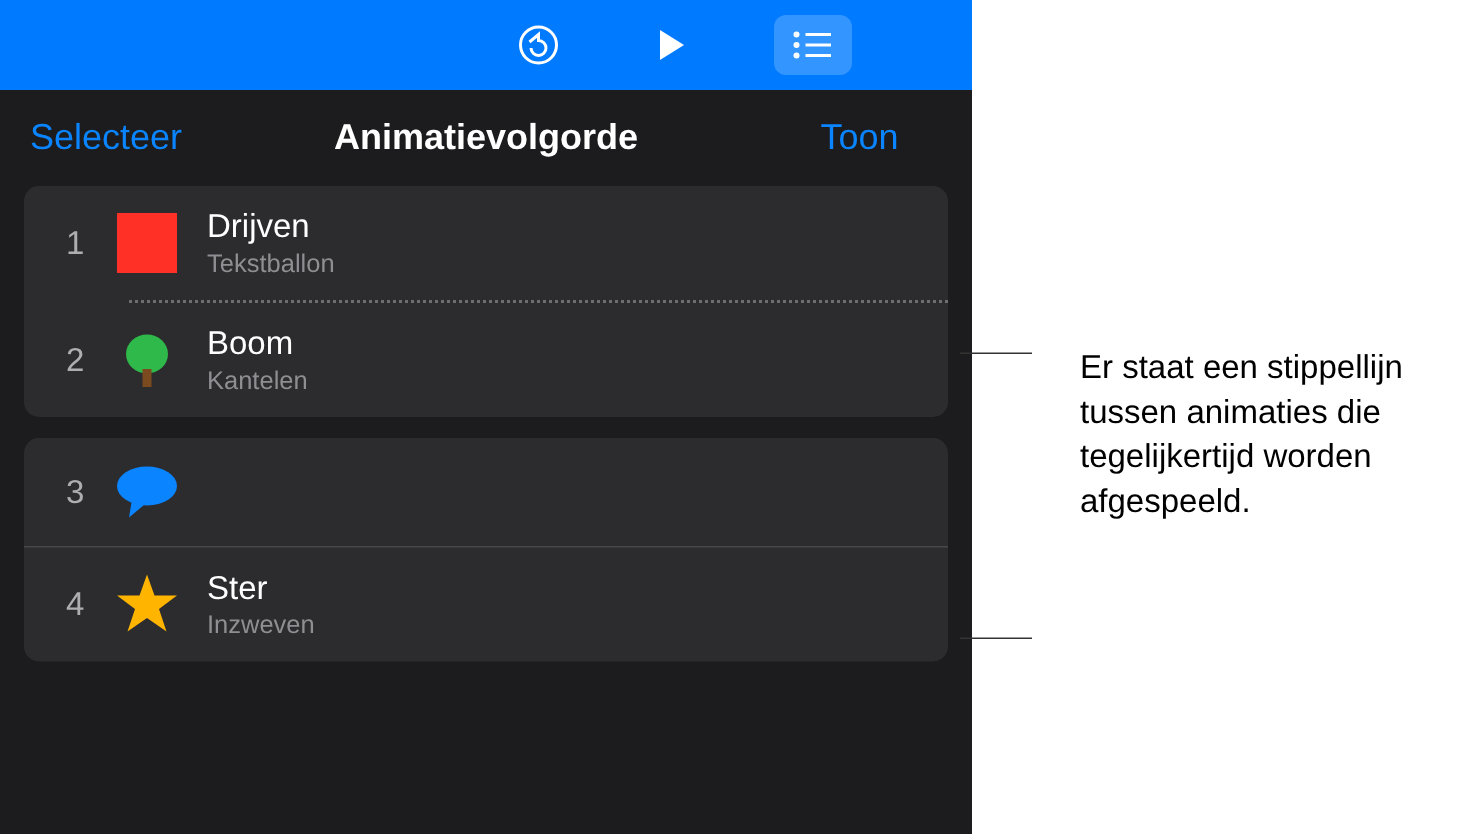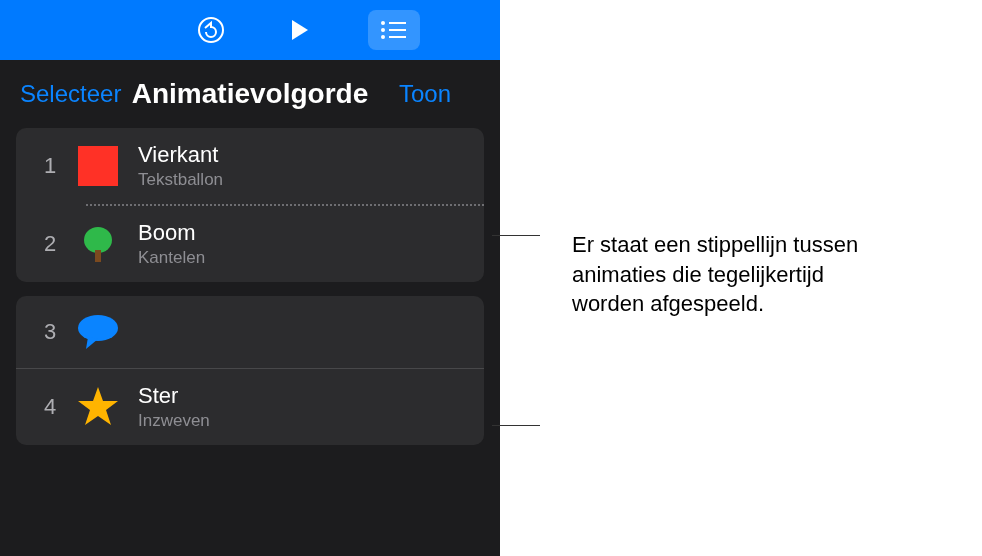--- a/index.html
+++ b/index.html
@@ -4,21 +4,21 @@
 <style>
   * { margin: 0; padding: 0; box-sizing: border-box; }
   body {
     width: 982px;
     height: 556px;
     font-family: -apple-system, "Helvetica Neue", Arial, sans-serif;
     display: flex;
     background: #fff;
   }
   .panel {
-    width: 500px;
+    width: 648px;
     background: #1c1c1e;
     display: flex;
     flex-direction: column;
     position: relative;
   }
   .toolbar {
     height: 60px;
     background: #007aff;
     display: flex;
     align-items: center;
@@ -51,21 +51,21 @@
     flex: 0 0 auto;
     width: 110px;
   }
   .header .left { text-align: left; }
   .header .right { text-align: center; }
   .header .center {
     flex: 1;
     text-align: center;
   }
   .link { color: #0a84ff; font-size: 24px; }
-  .title { color: #fff; font-size: 28px; font-weight: 600; }
+  .title { color: #fff; font-size: 24px; font-weight: 600; }
   .list {
     padding: 0 16px 16px 16px;
     display: flex;
     flex-direction: column;
     gap: 14px;
   }
   .group {
     background: #2c2c2e;
     border-radius: 10px;
     padding: 0 0 0 0;
@@ -170,21 +170,21 @@
 
   <div class="list">
 
     <div class="group">
       <div class="row">
         <span class="num">1</span>
         <div class="shape">
             <div class="sq"></div>
           </div>
         <div class="label-col">
-          <span class="name">Vierkant</span>
+          <span class="name">Drijven</span>
           <span class="effect">Tekstballon</span>
         </div>
       </div>
       <hr class="div-dotted">
       <div class="row">
         <span class="num">2</span>
         <div class="shape tree">
           <svg viewBox="0 0 40 40">
             <ellipse cx="20" cy="16" rx="14" ry="13" fill="#2fb94a"></ellipse>
             <rect x="17" y="26" width="6" height="12" fill="#7b4a1f"></rect>

